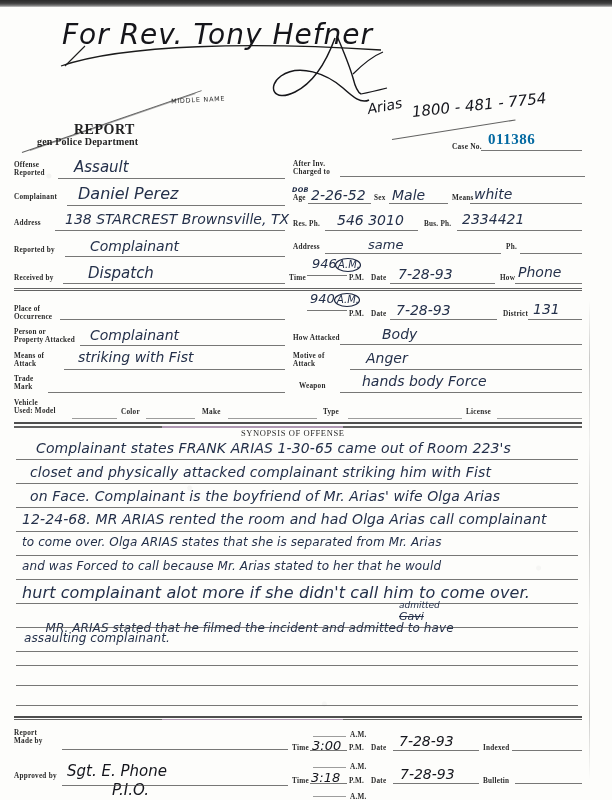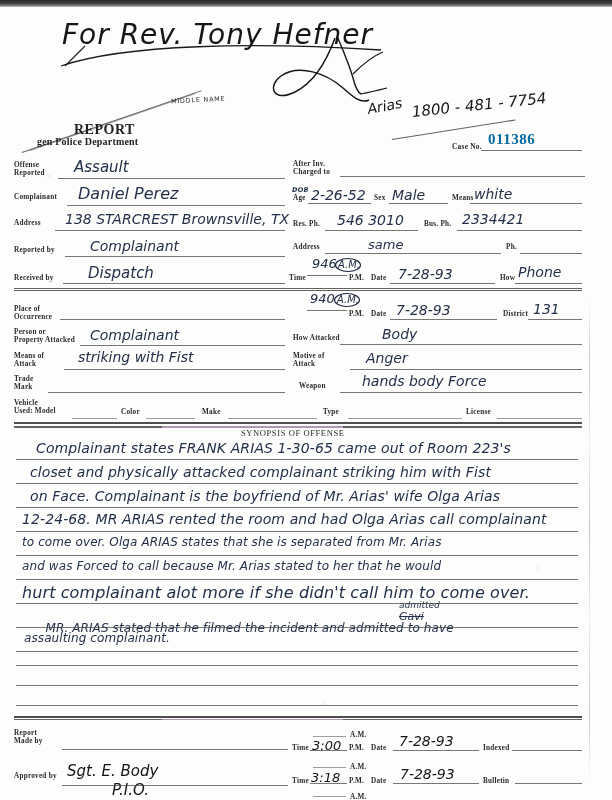--- a/index.html
+++ b/index.html
@@ -346,21 +346,21 @@
   <div class="hw dark" style="left:312px; top:738px; font-size:13px;">3:00</div>
   <div class="rule" style="left:310px; top:750px; width:37px;"></div>
   <div class="lbl" style="left:349px; top:744px;">P.M.</div>
   <div class="lbl" style="left:371px; top:744px;">Date</div>
   <div class="hw dark" style="left:399px; top:733px; font-size:14px;">7-28-93</div>
   <div class="rule" style="left:393px; top:750px; width:86px;"></div>
   <div class="lbl" style="left:483px; top:744px;">Indexed</div>
   <div class="rule" style="left:512px; top:750px; width:70px;"></div>
 
   <div class="lbl" style="left:14px; top:772px;">Approved by</div>
-  <div class="hw dark" style="left:67px; top:762px; font-size:15px;">Sgt. E. Body</div>
+  <div class="hw dark" style="left:67px; top:762px; font-size:15px;">Sgt. E. Phone</div>
   <div class="hw dark" style="left:112px; top:781px; font-size:15px;">P.I.O.</div>
   <div class="rule" style="left:62px; top:785px; width:226px;"></div>
 
   <div class="rule thin" style="left:313px; top:767px; width:33px;"></div>
   <div class="lbl" style="left:350px; top:763px;">A.M.</div>
   <div class="lbl" style="left:292px; top:777px;">Time</div>
   <div class="hw dark" style="left:311px; top:770px; font-size:13px;">3:18</div>
   <div class="rule" style="left:310px; top:783px; width:37px;"></div>
   <div class="lbl" style="left:349px; top:777px;">P.M.</div>
   <div class="lbl" style="left:371px; top:777px;">Date</div>

